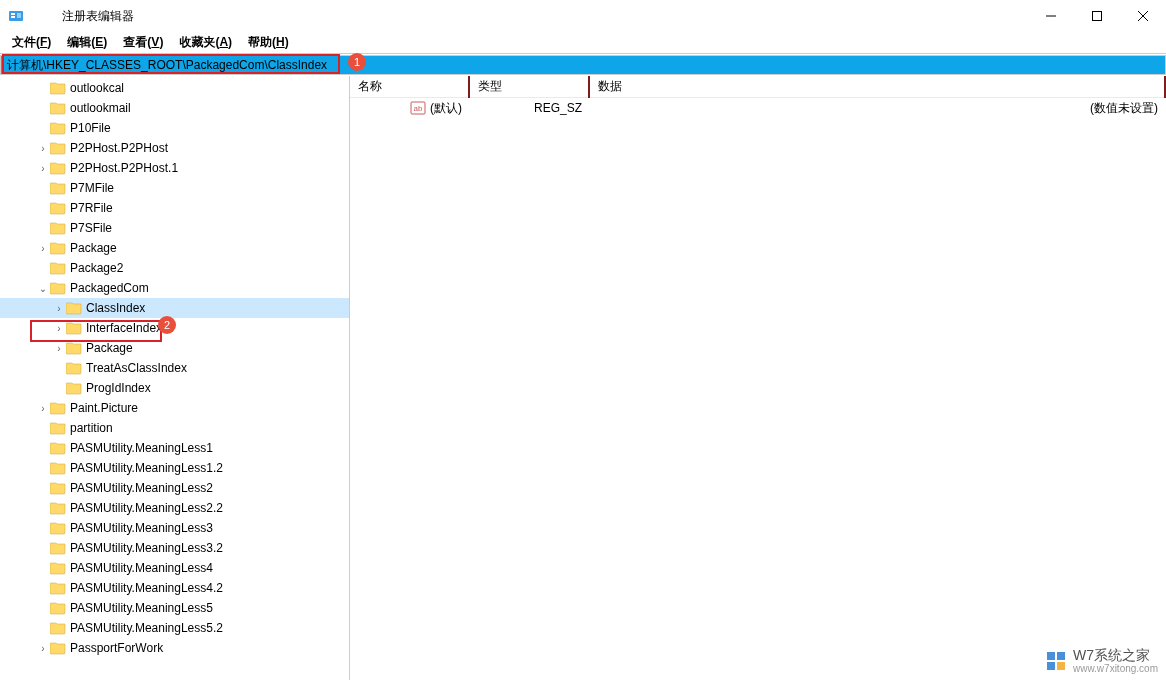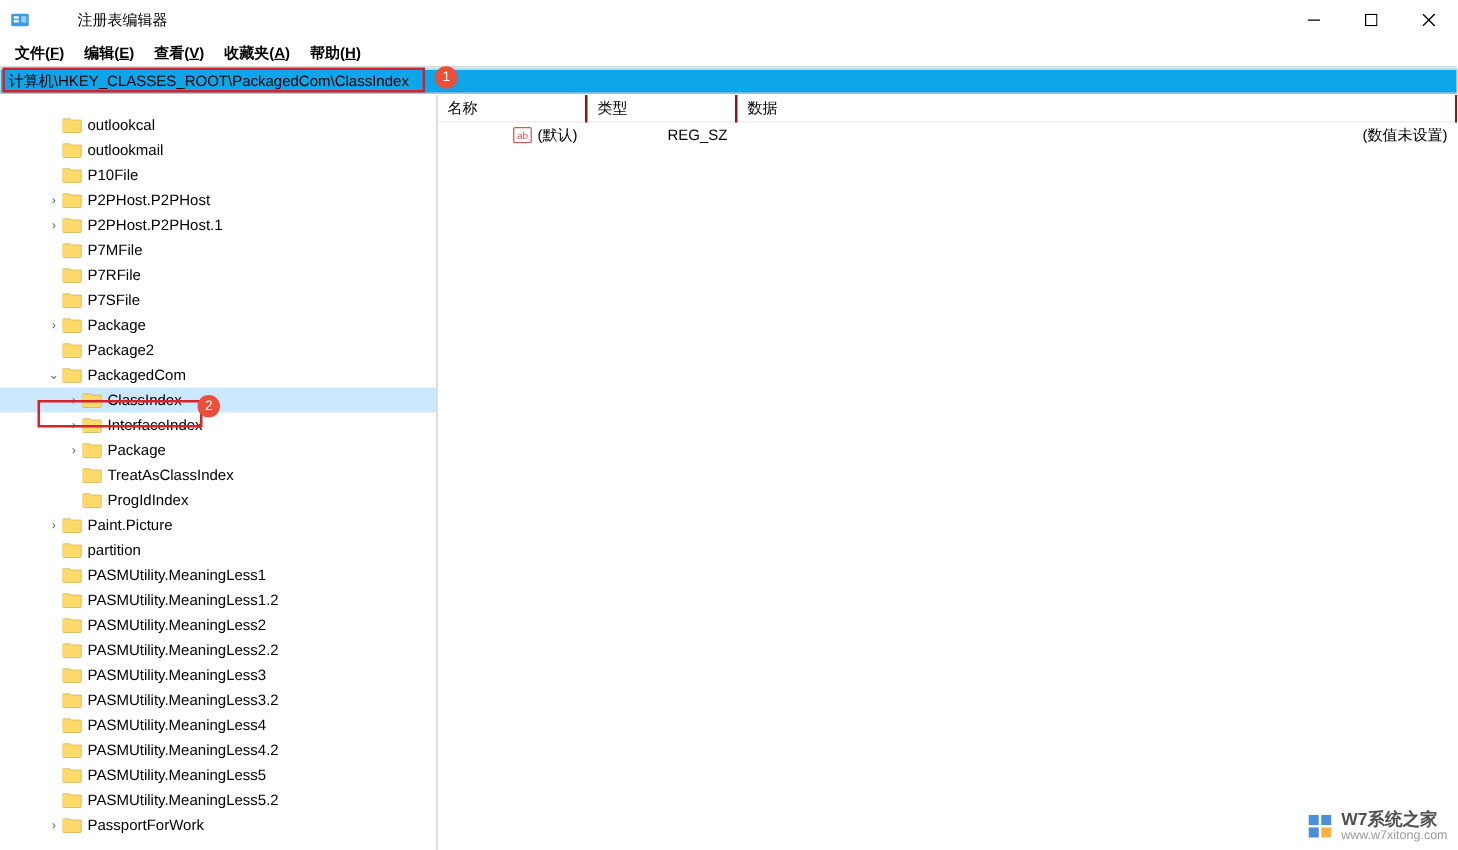--- a/index.html
+++ b/index.html
@@ -18,21 +18,21 @@
   .address-row { position: relative; height: 22px; display: flex; align-items: center; }
   .address-bar { flex: 1; border: 1px solid #ccc; padding: 2px 6px; font-size: 12px; background:#0ea5e9; }
   .addr-highlight { position: absolute; border: 2px solid #d8222a; left: 2px; top: 0px; width: 338px; height: 20px; pointer-events:none; }
   .badge { position: absolute; width: 18px; height: 18px; border-radius: 50%; background: #e94f3a; color: #fff; font-size: 11px; display:flex; align-items:center; justify-content:center; top: -1px; pointer-events:none; }
   .badge.b1 { left: 348px; top: -1px; }
   
   .main { display: flex; height: 604px; position: relative; }
   .tree-pane { width: 350px; overflow-y: auto; overflow-x: hidden; border-right: 1px solid #ccc; font-size: 12px; position:relative; }
   .values-pane { flex: 1; overflow: auto; font-size: 12px; }
 
-  .tree { padding-top: 14px; }
+  .tree { padding-top: 2px; }
   .tree-row { display: flex; align-items: center; height: 20px; white-space: nowrap; cursor: pointer; position: relative; }
   .tree-row.selected { background: #cce8ff; }
   .twisty { width: 14px; text-align: center; color: #666; font-size: 10px; user-select: none; }
   .twisty.empty { visibility: hidden; }
   .folder-icon { width: 16px; height: 14px; display: inline-flex; margin-right: 4px; }
   .node-label { }
   .indent-2 { padding-left: 36px; }
   .indent-3 { padding-left: 52px; }
 
   .row-highlight { position:absolute; left:30px; top:244px; width:132px; height:22px; border:2px solid #d8222a; pointer-events:none; }
@@ -43,21 +43,21 @@
   .col-name { width: 120px; }
   .col-type { width: 120px; }
   .col-data { flex: 1; }
   .value-row { display: flex; height: 20px; align-items: center; }
   .value-row .col { padding: 2px 8px; text-align: right; }
   .val-icon { width: 16px; height: 14px; display:inline-flex; vertical-align:middle; margin-right:4px; }
 
   .watermark { position: absolute; right: 8px; bottom: 6px; display: flex; align-items: center; gap: 6px; opacity: 0.85; }
   .wm-logo { width: 22px; height: 22px; }
   .wm-text { text-align: left; line-height: 1.1; }
-  .wm-text .wm-big { font-size: 14px; font-weight: bold; color: #333; }
+  .wm-text .wm-big { font-size: 14px; font-weight: normal; color: #333; }
   .wm-text .wm-small { font-size: 10px; color: #888; }
 
   
   .tree-pane::-webkit-scrollbar { width: 16px; }
   .tree-pane::-webkit-scrollbar-thumb { background: #c2c2c2; }
   .tree-pane::-webkit-scrollbar-track { background: #f0f0f0; }
 </style>
 </head>
 <body>
 

